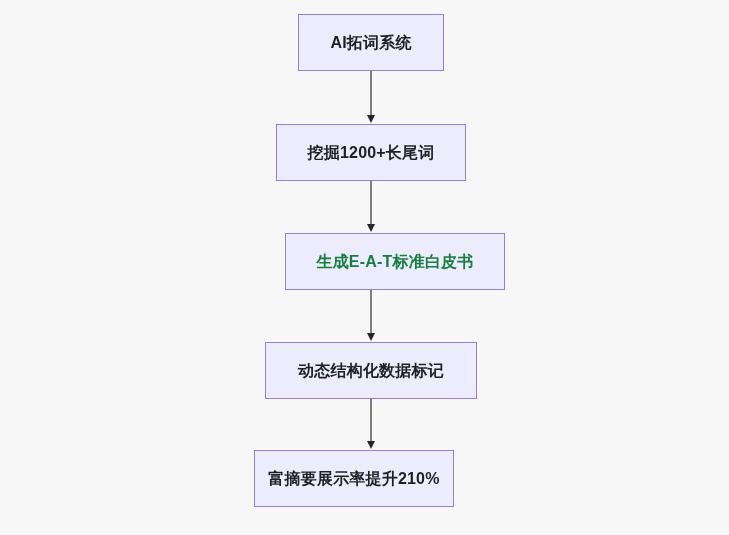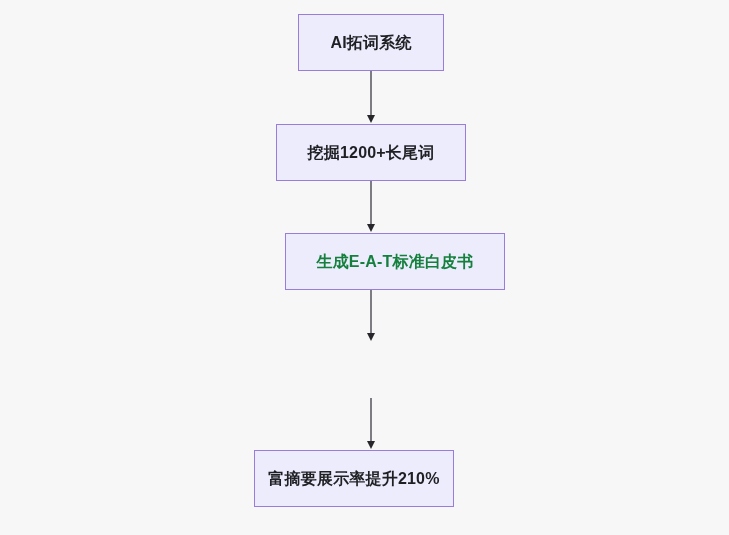--- a/index.html
+++ b/index.html
@@ -72,20 +72,23 @@
   <div class="edge" style="top: 181px; height: 44px; background: rgb(124, 124, 130);"></div>
   <div class="arrowhead" style="top: 224px; left: 366.5px; border-top-color: rgb(38, 38, 43);"></div>
 
   <div class="node" style="left: 261px; top: 233px; width: 220px; background: rgb(236, 236, 253); border-color: rgb(154, 125, 219); color: #15803d; margin-left: 24px;">
     <span class="node-label">生成E-A-T标准白皮书</span>
   </div>
 
   <div class="edge" style="top: 290px; height: 44px; background: rgb(124, 124, 130);"></div>
   <div class="arrowhead" style="top: 333px; left: 366.5px; border-top-color: rgb(38, 38, 43);"></div>
 
+  <div class="node" style="left: 265px; top: 342px; width: 212px; background: rgb(236, 236, 253); border-color: rgb(154, 125, 219); color: rgb(31, 32, 35);">
+    <span class="node-label">动态结构化数据标记</span>
+  </div>
 
   <div class="edge" style="top: 398px; height: 44px; background: rgb(124, 124, 130);"></div>
   <div class="arrowhead" style="top: 441px; left: 366.5px; border-top-color: rgb(38, 38, 43);"></div>
 
   <div class="node" style="left: 254px; top: 450px; width: 200px; background: rgb(236, 236, 253); border-color: rgb(154, 125, 219); color: rgb(31, 32, 35);">
     <span class="node-label">富摘要展示率提升210%</span>
   </div>
 
 </div>
 

